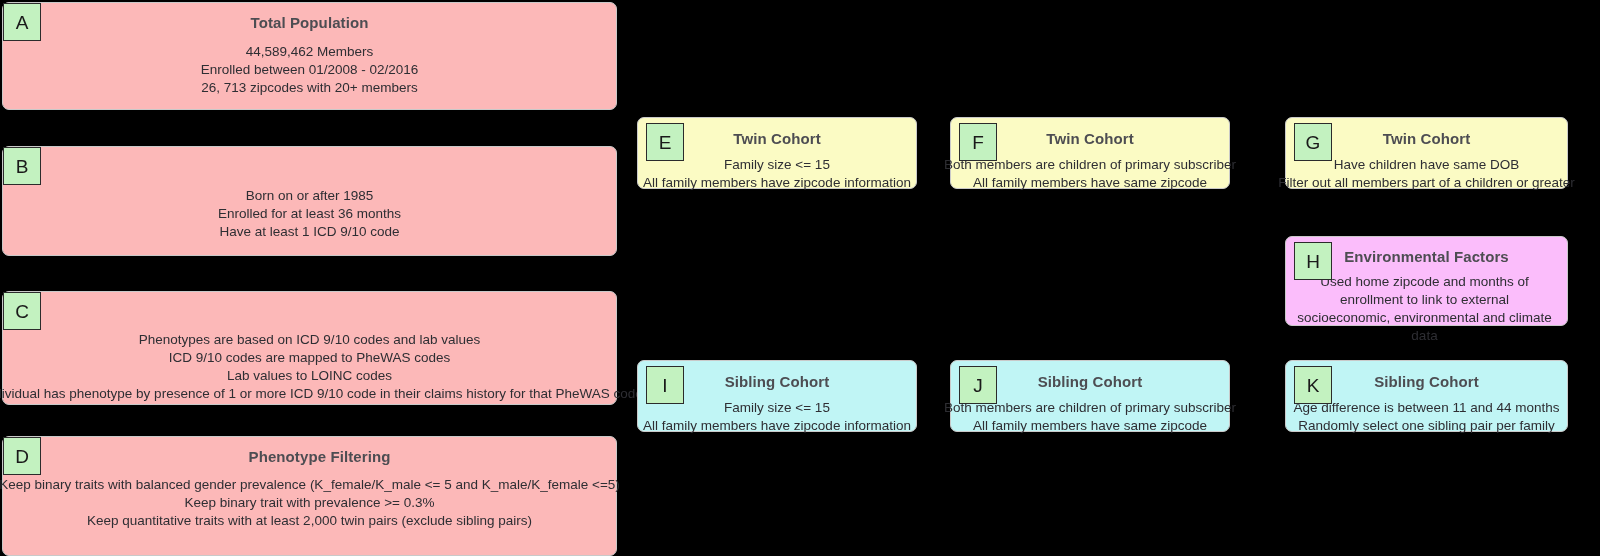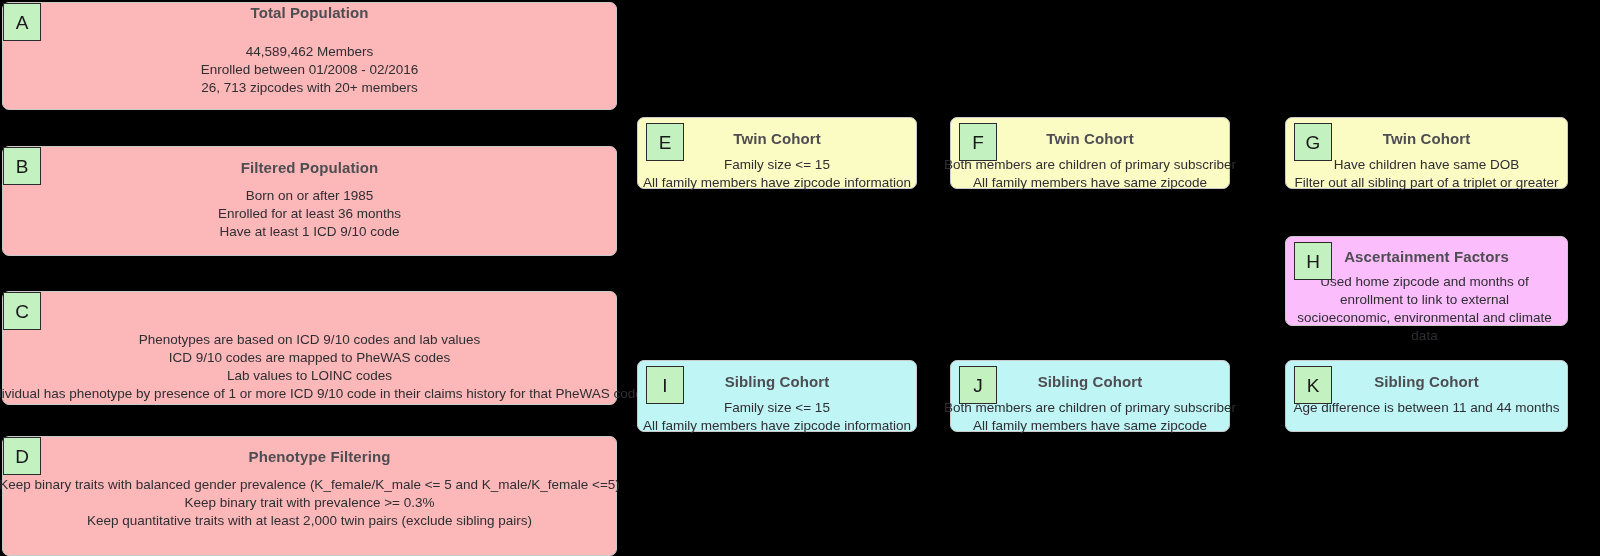--- a/index.html
+++ b/index.html
@@ -68,21 +68,21 @@
   }
   .box-lines.wrapped { white-space: normal; }
 
   
   #box-a { left: 2px;  top: 2px;   width: 615px; height: 108px; }
   #box-b { left: 2px;  top: 146px; width: 615px; height: 110px; }
   #box-c { left: 2px;  top: 291px; width: 615px; height: 114px; }
   #box-d { left: 2px;  top: 436px; width: 615px; height: 120px; }
 
   #box-a .badge, #box-b .badge, #box-c .badge, #box-d .badge { left: 0px; top: 0px; }
-  #box-a .box-title { top: 1px; }
+  #box-a .box-title { top: 11px; }
   #box-a .box-lines { top: 40px; }
   #box-b .box-title { top: 12px; }
   #box-b .box-lines { top: 40px; }
   #box-c .box-title { top: 11px; }
   #box-c .box-lines { top: 39px; }
   #box-d .box-title { top: 11px; padding-left: 20px; }
   #box-d .box-lines { top: 39px; }
 
   
   #box-e { left: 637px;  top: 117px; width: 280px; height: 72px; }
@@ -112,21 +112,20 @@
   <div class="box-title">Total Population</div>
   <div class="box-lines">
       <div>44,589,462 Members</div>
       <div>Enrolled between 01/2008 - 02/2016</div>
       <div>26, 713 zipcodes with 20+ members</div>
     </div>
 </div>
 
 <div class="flow-box pink" id="box-b">
   <div class="badge">B</div>
-  <div class="box-title">Filtered Population</div>
   <div class="box-lines">
       <div>Born on or after 1985</div>
       <div>Enrolled for at least 36 months</div>
       <div>Have at least 1 ICD 9/10 code</div>
     </div>
 </div>
 
 <div class="flow-box pink" id="box-c">
   <div class="badge">C</div>
   <div class="box-lines">
@@ -163,27 +162,27 @@
       <div>Both members are children of primary subscriber</div>
       <div>All family members have same zipcode</div>
     </div>
 </div>
 
 <div class="flow-box yellow" id="box-g">
   <div class="badge">G</div>
   <div class="box-title">Twin Cohort</div>
   <div class="box-lines">
       <div>Have children have same DOB</div>
-      <div>Filter out all sibling part of a triplet or greater</div>
+      <div>Filter out all members part of a children or greater</div>
     </div>
 </div>
 
 <div class="flow-box magenta" id="box-h">
   <div class="badge">H</div>
-  <div class="box-title">Ascertainment Factors</div>
+  <div class="box-title">Environmental Factors</div>
   <div class="box-lines wrapped">
       <div>Used home zipcode and months of enrollment to link to external socioeconomic, environmental and climate data</div>
     </div>
 </div>
 
 <div class="flow-box cyan" id="box-i">
   <div class="badge">I</div>
   <div class="box-title">Sibling Cohort</div>
   <div class="box-lines">
       <div>Family size &lt;= 15</div>
@@ -198,14 +197,15 @@
       <div>Both members are children of primary subscriber</div>
       <div>All family members have same zipcode</div>
     </div>
 </div>
 
 <div class="flow-box cyan" id="box-k">
   <div class="badge">K</div>
   <div class="box-title">Sibling Cohort</div>
   <div class="box-lines">
       <div>Age difference is between 11 and 44 months</div>
+      <div>Randomly select one sibling pair per family</div>
     </div>
 </div>
 
 </body></html>

